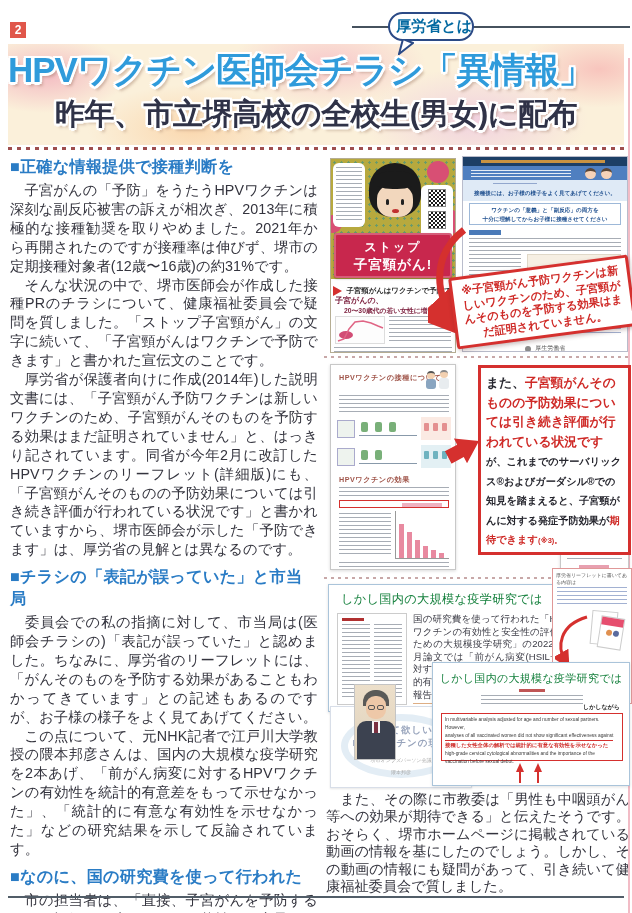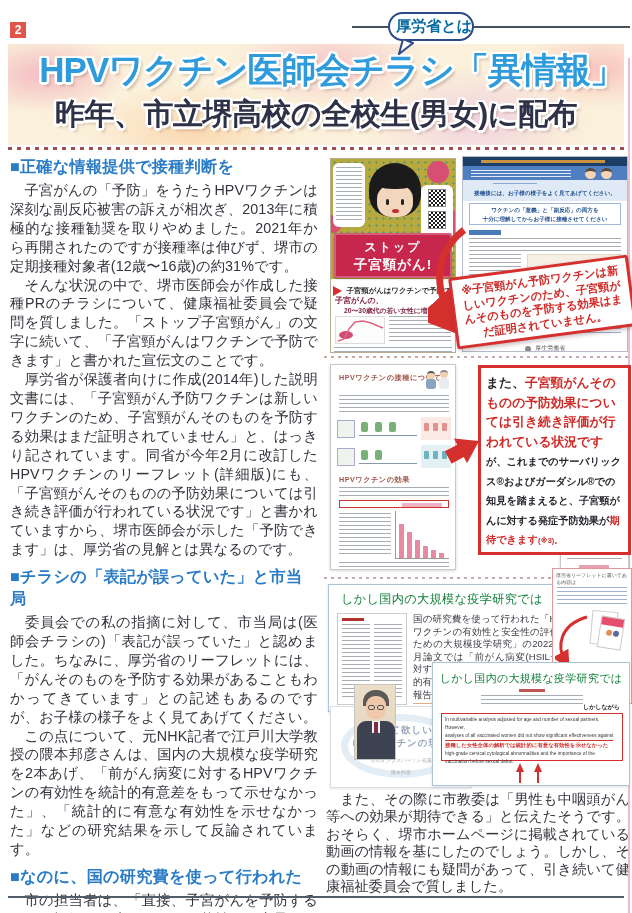--- a/index.html
+++ b/index.html
@@ -17,21 +17,21 @@
   background:#fff;color:#0369a1;font-weight:bold;font-size:15px;text-align:right;line-height:24px;z-index:3}
 .bubble-tail{left:398px;top:39px;z-index:3}
 .title-block{left:8px;top:44px;width:616px;height:101px;
   background:
    radial-gradient(ellipse 120px 55px at 6% 30%,rgba(242,178,190,.85),transparent 70%),
    radial-gradient(ellipse 150px 65px at 30% 85%,rgba(250,212,168,.85),transparent 70%),
    radial-gradient(ellipse 140px 60px at 52% 20%,rgba(246,188,198,.75),transparent 70%),
    radial-gradient(ellipse 160px 75px at 76% 75%,rgba(238,202,224,.8),transparent 70%),
    radial-gradient(ellipse 120px 55px at 96% 25%,rgba(247,186,182,.8),transparent 70%),
    #fbf0da}
-.t1{position:absolute;left:0;top:3px;width:100%;text-align:right;font-size:35px;font-weight:bold;
+.t1{position:absolute;left:0;top:3px;width:100%;text-align:left;font-size:35px;font-weight:bold;
   color:#2f9bdb;letter-spacing:-1px;white-space:nowrap}
 .t2{position:absolute;left:0;top:50px;width:100%;text-align:center;font-size:30px;font-weight:bold;
   color:#2f3247;letter-spacing:-0.5px;white-space:nowrap}
 .outl{text-shadow:-2px -2px 0 #fff,2px -2px 0 #fff,-2px 2px 0 #fff,2px 2px 0 #fff,
   -2.5px 0 0 #fff,2.5px 0 0 #fff,0 -2.5px 0 #fff,0 2.5px 0 #fff,3px 4px 3px rgba(140,100,80,.4)}
 .dotted-red{left:8px;top:147px;width:616px;height:3px;
   background:repeating-linear-gradient(90deg,#9e4e4e 0 4px,transparent 4px 9px)}
 .dotted-gray{height:2px;background:repeating-linear-gradient(90deg,#c8a8a8 0 3px,transparent 3px 7px)}
 
 

